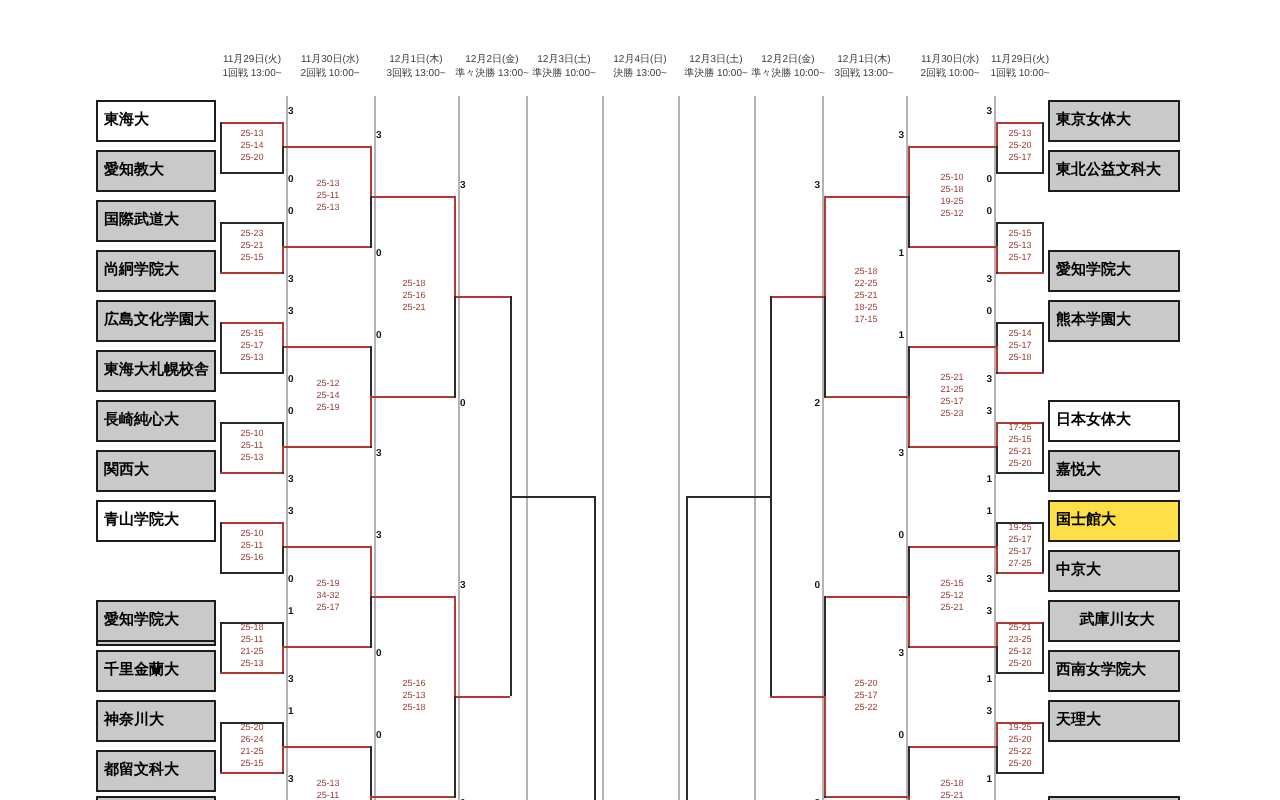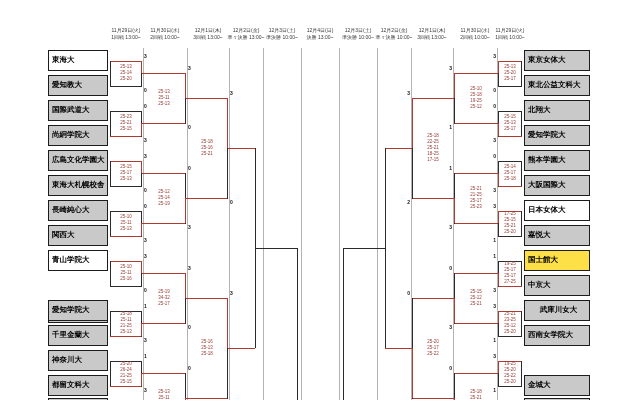--- a/index.html
+++ b/index.html
@@ -322,25 +322,23 @@
     <div class="abs" style="left: 412px; top: 398px; width: 42px; height: 1px; background: rgb(176, 58, 48);"></div>
     <div class="abs" style="left: 412px; top: 298px; width: 1px; height: 101px; background: rgb(43, 43, 43);"></div>
     <div class="abs" style="left: 412px; top: 348px; width: 1px; height: 50px; background: rgb(176, 58, 48);"></div>
     <div class="abs score" style="left: 412px; top: 348px; width: 42px; transform: translateY(-50%); color: rgb(154, 60, 52);">25-20
 25-17
 25-22</div>
     <div class="abs flag" style="left: 402px; top: 290px; width: 8px; text-align: right;">0</div>
     <div class="abs flag" style="left: 402px; top: 399px; width: 8px; text-align: right;">3</div>
     <div class="abs team" style="left: 524px; top: 50px; width: 66px; height: 21px; background: rgb(201, 201, 201);">東京女体大</div>
     <div class="abs team" style="left: 524px; top: 75px; width: 66px; height: 21px; background: rgb(201, 201, 201);">東北公益文科大</div>
-    <div class="abs team" style="left: 524px; top: 100px; width: 66px; height: 21px; background: rgb(201, 201, 201);">北翔大</div>
     <div class="abs team" style="left: 524px; top: 125px; width: 66px; height: 21px; background: rgb(201, 201, 201);">愛知学院大</div>
     <div class="abs team" style="left: 524px; top: 150px; width: 66px; height: 21px; background: rgb(201, 201, 201);">熊本学園大</div>
-    <div class="abs team" style="left: 524px; top: 175px; width: 66px; height: 21px; background: rgb(201, 201, 201);">大阪国際大</div>
     <div class="abs team" style="left: 524px; top: 200px; width: 66px; height: 21px; background: rgb(255, 255, 255);">日本女体大</div>
     <div class="abs team" style="left: 524px; top: 225px; width: 66px; height: 21px; background: rgb(201, 201, 201);">嘉悦大</div>
     <div class="abs team" style="left: 524px; top: 250px; width: 66px; height: 21px; background: #fde047;">国士館大</div>
     <div class="abs team" style="left: 524px; top: 275px; width: 66px; height: 21px; background: rgb(201, 201, 201);">中京大</div>
     <div class="abs team" style="left: 524px; top: 300px; width: 66px; height: 21px; background: rgb(201, 201, 201); text-align: center;">武庫川女大</div>
     <div class="abs team" style="left: 524px; top: 325px; width: 66px; height: 21px; background: rgb(201, 201, 201);">西南女学院大</div>
-    <div class="abs team" style="left: 524px; top: 375px; width: 66px; height: 21px; background: rgb(201, 201, 201);">金城大</div>
+    <div class="abs team" style="left: 524px; top: 350px; width: 66px; height: 21px; background: rgb(201, 201, 201);">天理大</div>
     <div class="abs team" style="left: 524px; top: 398px; width: 66px; height: 22px; background: rgb(201, 201, 201);"></div>
   </div>
 
 </body></html>

